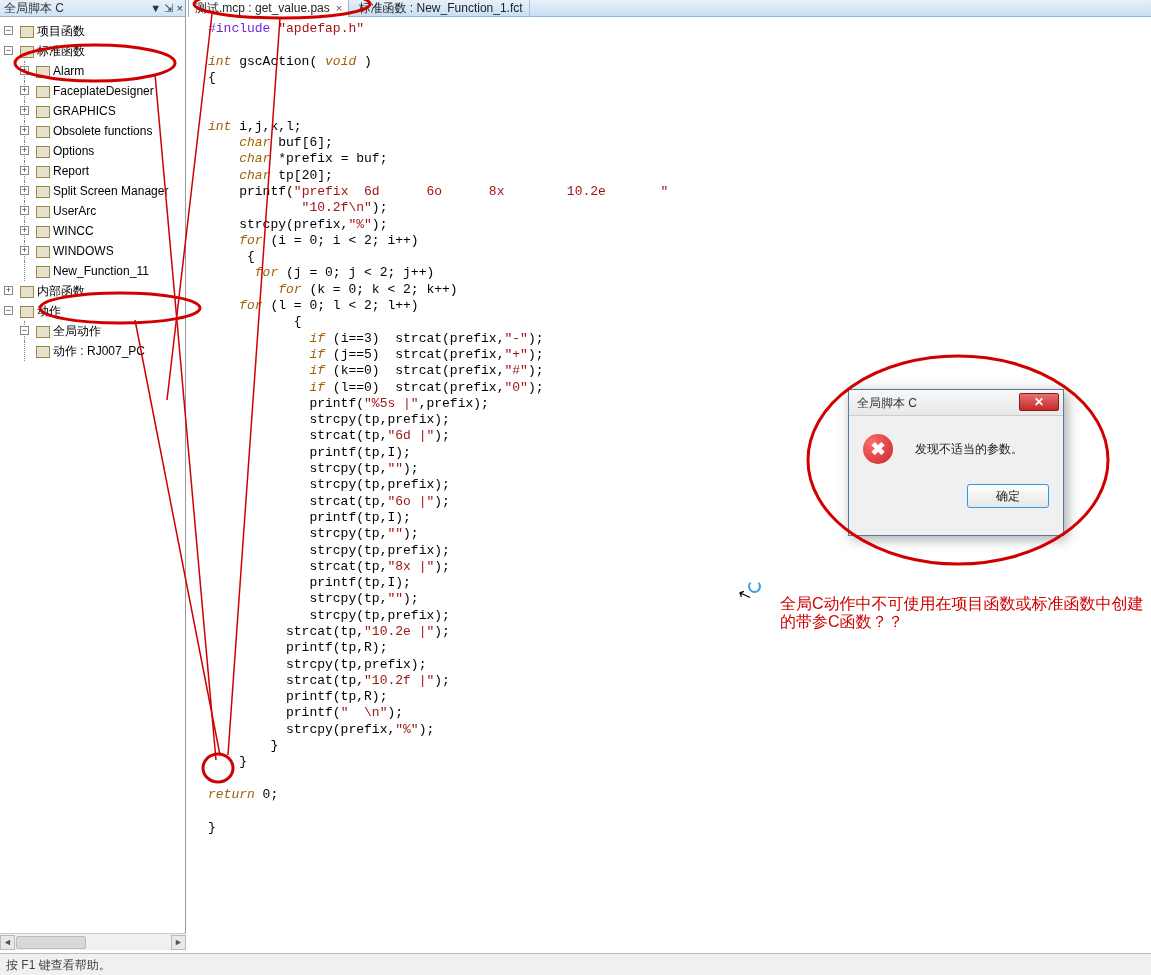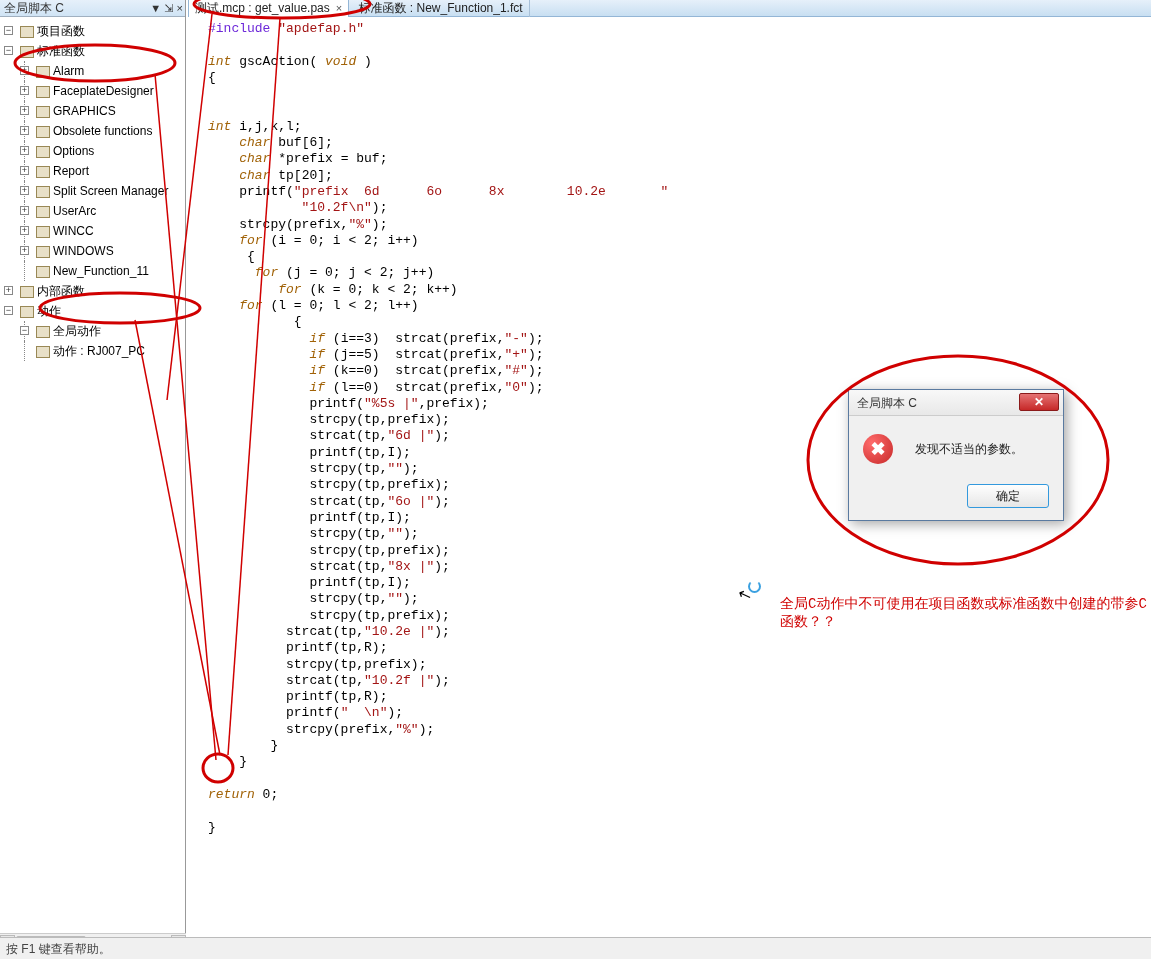--- a/index.html
+++ b/index.html
@@ -156,21 +156,21 @@
     overflow: hidden;
     color: #000;
   }
   .kw { color: #a16207; font-style: italic; }
   .str { color: #a31515; }
   .inc { color: #6d28d9; }
   .incf { color: #a31515; }
 
   .status-bar {
     position: absolute;
-    left: 0; bottom: 16px;
+    left: 0; bottom: 0;
     width: 100%;
     height: 22px;
     background: #f0f0f0;
     border-top: 1px solid #bbb;
     line-height: 22px;
     padding-left: 6px;
     font-size: 12px;
     color: #444;
   }
 
@@ -217,41 +217,41 @@
     background: radial-gradient(circle at 30% 30%, #ff6b6b, #c62828);
     color: #fff;
     font-size: 18px;
     font-weight: bold;
     text-align: center;
     line-height: 30px;
     flex-shrink: 0;
   }
   .dialog-msg { font-size: 12px; color: #222; margin-left: 12px; }
   .dialog-footer {
-    padding: 10px 14px 12px;
+    padding: 10px 14px 27px;
     text-align: right;
   }
   .ok-btn {
     width: 82px; height: 24px;
     background: linear-gradient(#fefefe, #e6e6e6);
     border: 1px solid #3399dd;
     border-radius: 3px;
     font-size: 12px;
     color: #222;
     cursor: pointer;
   }
   .annotation-text {
     position: absolute;
     left: 780px;
     top: 595px;
     width: 370px;
     color: #d00000;
-    font-size: 14px;
+    font-size: 16px;
     line-height: 18px;
-    font-family: Liberation Mono, monospace;
+    font-family: Liberation Sans, sans-serif;
   }
   .cursor-arrow {
     position: absolute;
     left: 738px; top: 585px;
     font-size: 16px;
     color: #000;
     transform: rotate(-20deg);
   }
   .cursor-ring {
     position: absolute;

